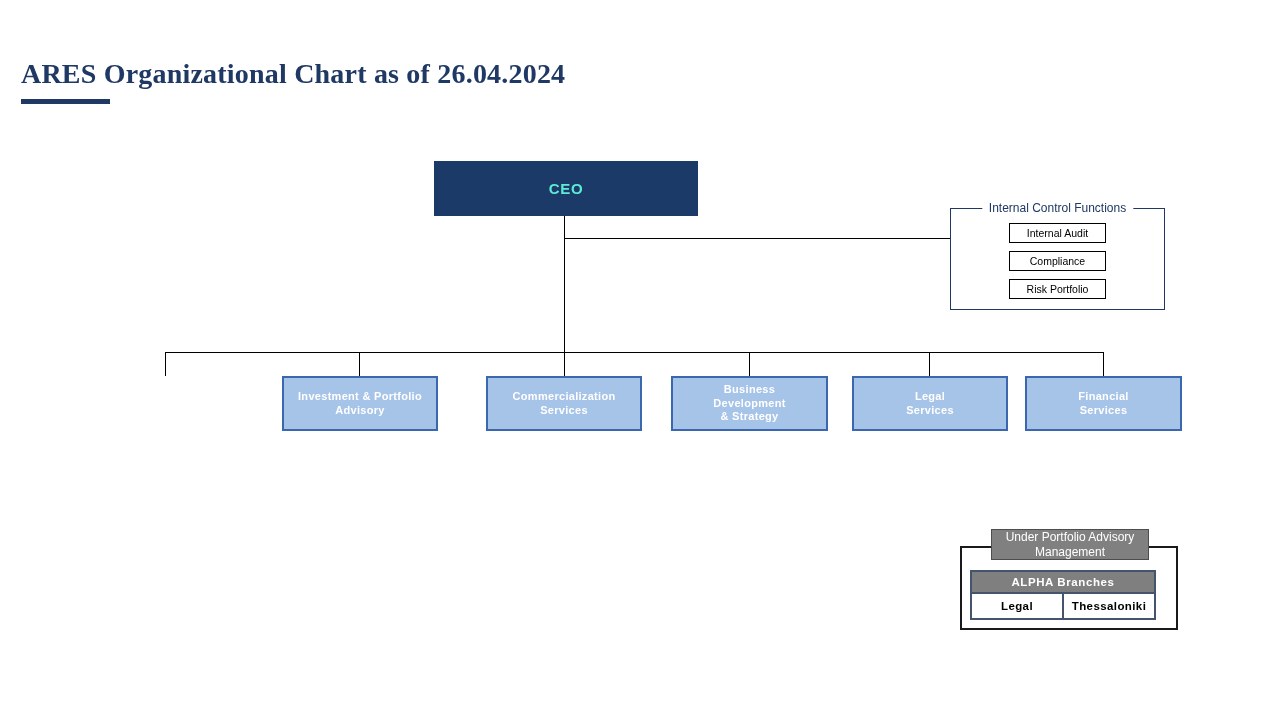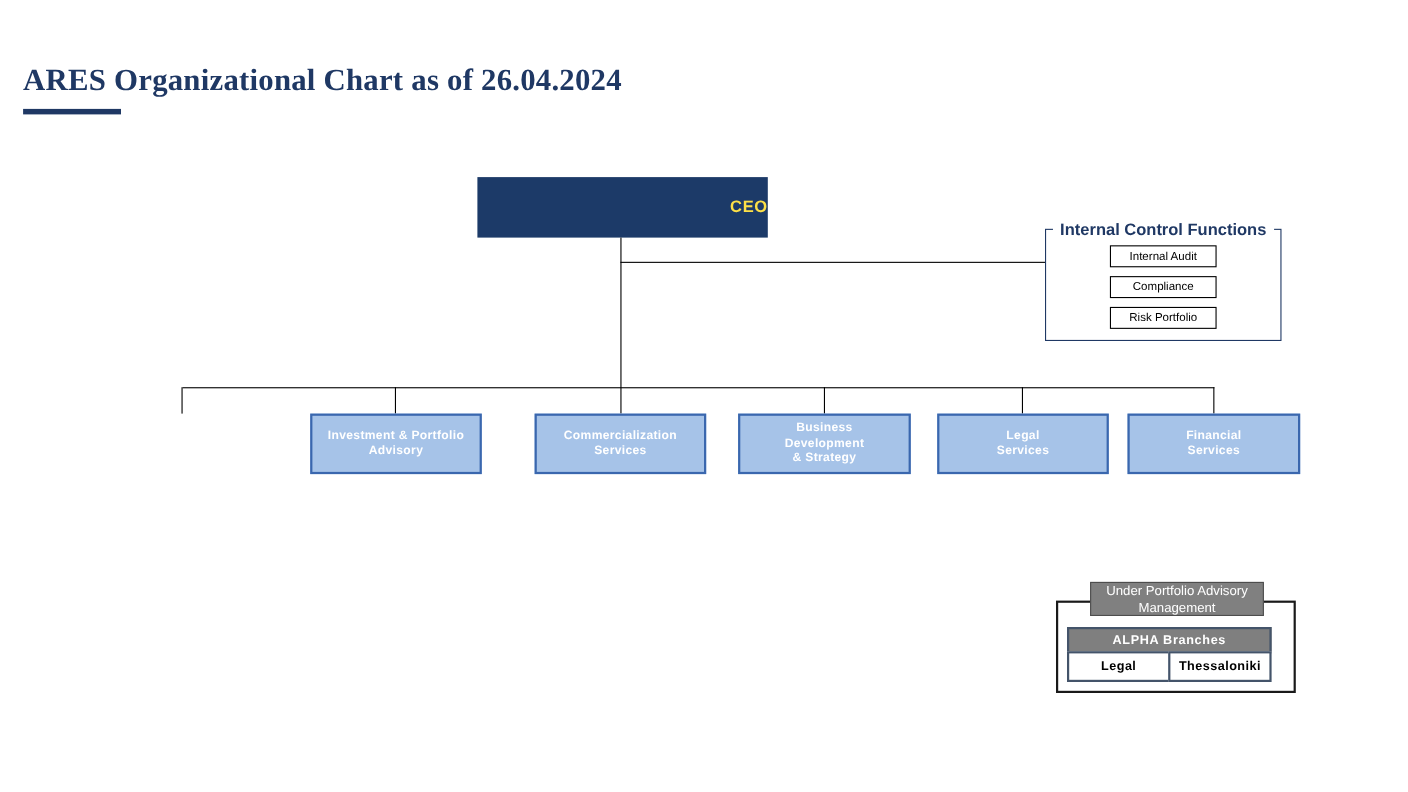--- a/index.html
+++ b/index.html
@@ -41,22 +41,22 @@
   
   .ceo-box {
     position: absolute;
     left: 434px;
     top: 161px;
     width: 264px;
     height: 55px;
     background: #1C3A68;
     display: flex;
     align-items: center;
-    justify-content: flex-end;
-    color: #fde047;
+    justify-content: center;
+    color: #5eead4;
     font-weight: bold;
     font-size: 15px;
     letter-spacing: 0.6px;
   }
 
   
   .icf-container {
     position: absolute;
     left: 950px;
     top: 208px;
@@ -66,22 +66,22 @@
     background: #ffffff;
   }
   .icf-title {
     position: absolute;
     top: -8px;
     left: 50%;
     transform: translateX(-50%);
     background: #ffffff;
     padding: 0 7px;
     color: #1F3864;
-    font-weight: bold;
-    font-size: 15px;
+    font-weight: normal;
+    font-size: 12px;
     white-space: nowrap;
   }
   .icf-items {
     position: absolute;
     left: 0; right: 0;
     top: 14px;
     display: flex;
     flex-direction: column;
     align-items: center;
     gap: 8px;

